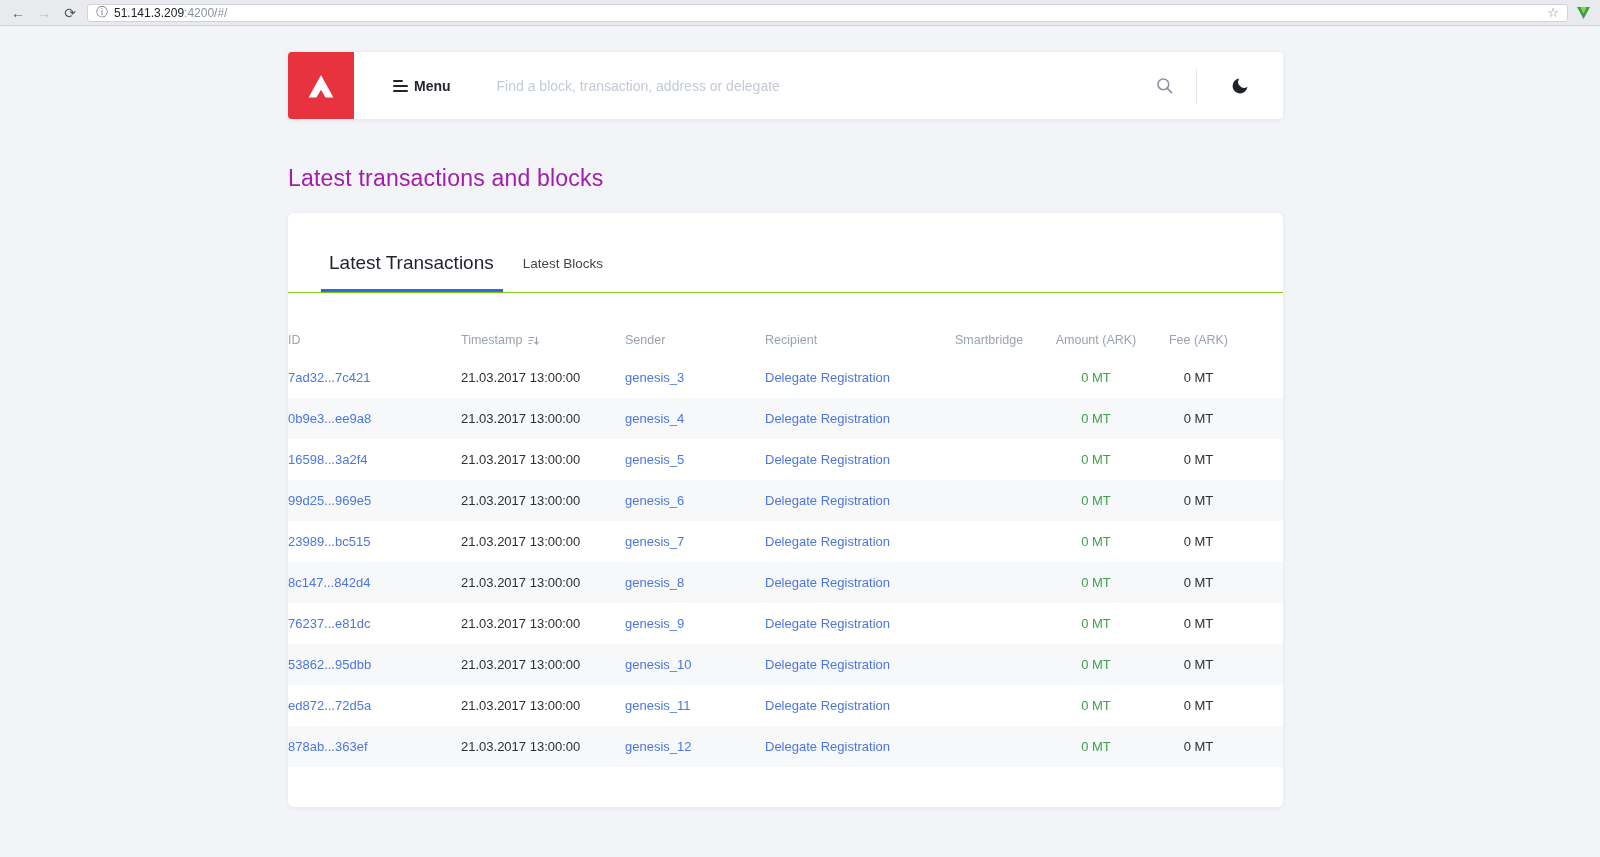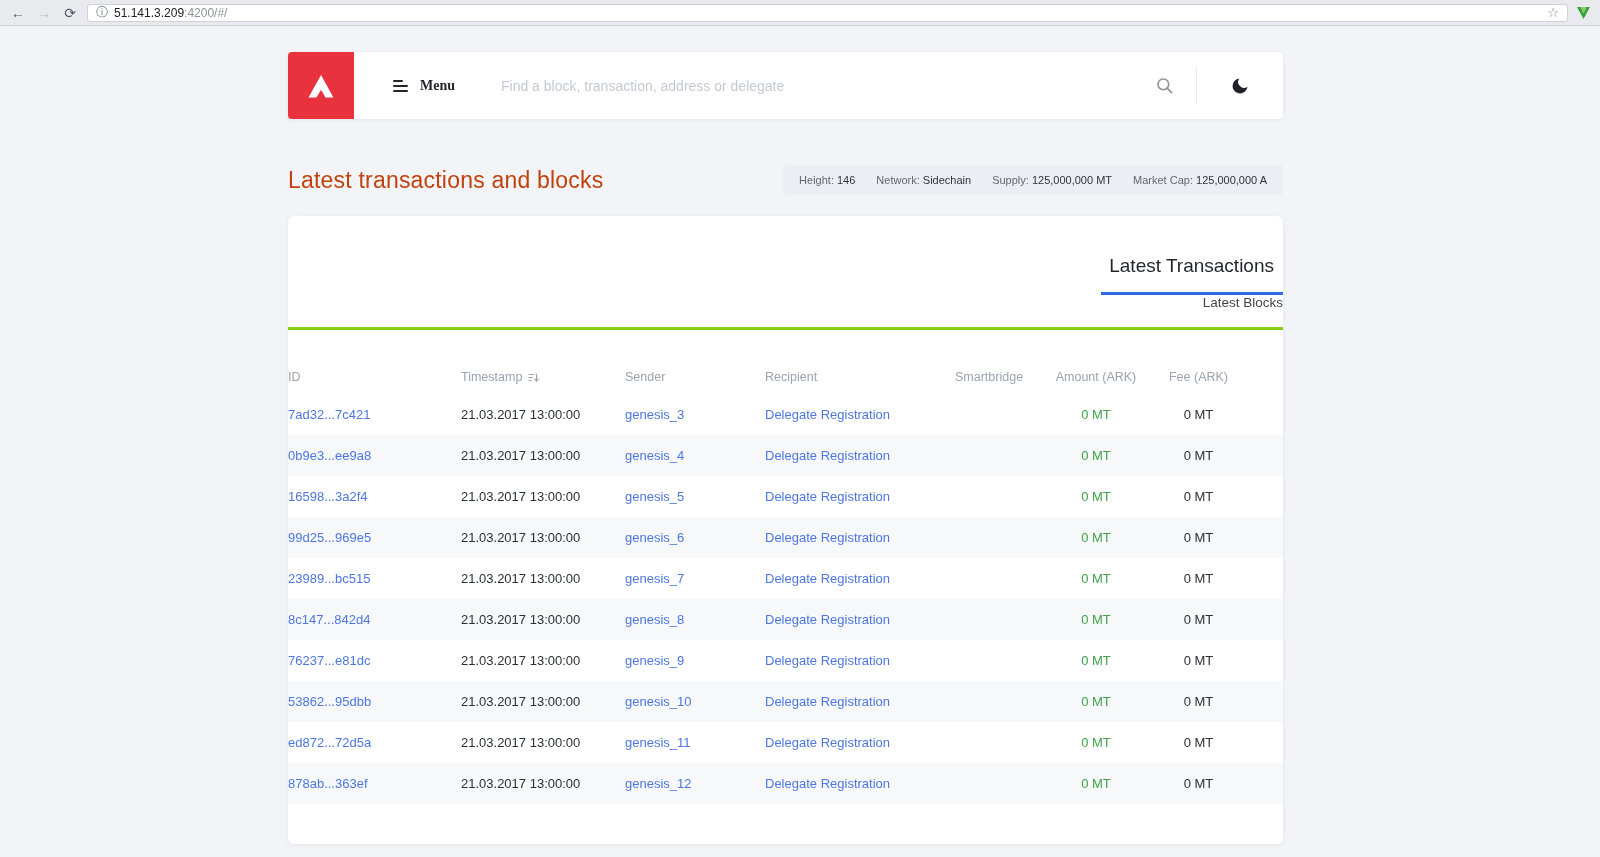--- a/index.html
+++ b/index.html
@@ -15,41 +15,41 @@
   .url-rest { color:#8d9298; }
   .omni-star { margin-left:auto; color:#85898f; font-size:13px; cursor:pointer; }
   .browser-logo { width:15px; height:15px; flex:none; }
 
   
   .page { height:831px; overflow:hidden; }
   .container { width:995px; margin-left:288px; }
 
   .topbar { margin-top:26px; height:67px; background:#fff; border-radius:4px; box-shadow:0 1px 5px rgba(40,50,70,.07); display:flex; align-items:center; }
   .brand { width:66px; height:67px; flex:none; background:var(--accent-red,#e8323e); border-radius:4px 0 0 4px; display:flex; align-items:center; justify-content:center; cursor:pointer; }
-  .menu-btn { display:flex; align-items:center; gap:12px; margin-left:39px; cursor:pointer; flex:none;font-family:Liberation Serif, serif; }
+  .menu-btn { display:flex; align-items:center; gap:6px; margin-left:39px; cursor:pointer; flex:none; }
   .menu-ic { display:inline-flex; flex-direction:column; gap:3px; }
   .menu-ic i { display:block; width:15px; height:2px; background:#23272d; border-radius:1px; }
   .menu-ic i.short { width:10px; }
   .menu-label { font-size:14px; font-weight:700; color:#23272d; }
   .search-input { flex:1; border:none; outline:none; margin-left:46px; font-size:14px; color:#3a3f46; background:transparent; }
   .search-input::placeholder { color:#c3cad4; }
   .search-btn { padding:0 22px; display:flex; align-items:center; cursor:pointer; }
   .vdiv { width:1px; height:36px; background:#e5e8ec; }
   .theme-btn { width:86px; display:flex; justify-content:center; align-items:center; cursor:pointer; }
 
   .title-row { margin-top:46px; display:flex; align-items:center; justify-content:space-between; }
-  .page-title { font-size:23px; font-weight:500; color:#c2410c; letter-spacing:.2px; }
+  .page-title { font-size:23px; font-weight:500; color:#a21caf; letter-spacing:.2px; }
   .stats { background:#eceef3; border-radius:4px; height:30px; display:flex; align-items:center; padding:0 16px; gap:21px; }
   .stat { font-size:11px; white-space:nowrap; }
   .stat .lbl { color:#62676f; }
   .stat .val { color:#2f343b; }
 
   
   .card { margin-top:21px; background:#fff; border-radius:6px; box-shadow:0 1px 5px rgba(40,50,70,.07); padding-bottom:40px; }
-  .tabs { display:flex; align-items:flex-end; padding:39px 0 0 41px; border-bottom:3px solid #84cc16;flex-direction:column; }
+  .tabs { display:flex; align-items:center; padding:39px 0 0 41px; border-bottom:1px solid #84cc16; }
   .tab { cursor:pointer; }
   .tab.active { font-size:19px; color:#1f242b; padding:0 9px 15px 8px; margin-left:-8px; border-bottom:3px solid var(--tab-blue,#2b6ce6); }
   .tab.inactive { font-size:13.5px; color:#40454c; margin-left:20px; padding-bottom:17px; }
 
   table { width:100%; border-collapse:collapse; table-layout:fixed; }
   thead th { font-size:12.5px; color:#9aa3ae; font-weight:400; text-align:left; height:64px; padding-top:30px; vertical-align:middle; background:#fff; }
   thead th.r, td.r { text-align:center; }
   th:first-child, td:first-child { }
   th:last-child, td:last-child { padding-right:32px; }
   tbody td { height:41px; font-size:13px; vertical-align:middle; }
@@ -104,26 +104,20 @@
       <div class="vdiv"></div>
       <div class="theme-btn">
         <svg width="20" height="20" viewBox="0 0 24 24">
           <path d="M21 12.79A9 9 0 1 1 11.21 3 7 7 0 0 0 21 12.79z" fill="#1f2329"></path>
         </svg>
       </div>
     </div>
 
     <div class="title-row">
       <div class="page-title">Latest transactions and blocks</div>
-      <div class="stats">
-          <span class="stat"><span class="lbl">Height:</span> <span class="val">146</span></span>
-          <span class="stat"><span class="lbl">Network:</span> <span class="val">Sidechain</span></span>
-          <span class="stat"><span class="lbl">Supply:</span> <span class="val">125,000,000 MT</span></span>
-          <span class="stat"><span class="lbl">Market Cap:</span> <span class="val">125,000,000 A</span></span>
-        </div>
     </div>
 
     <div class="card">
       <div class="tabs">
         <div class="tab active">Latest Transactions</div>
         <div class="tab inactive">Latest Blocks</div>
       </div>
 
       <table>
         <colgroup>

